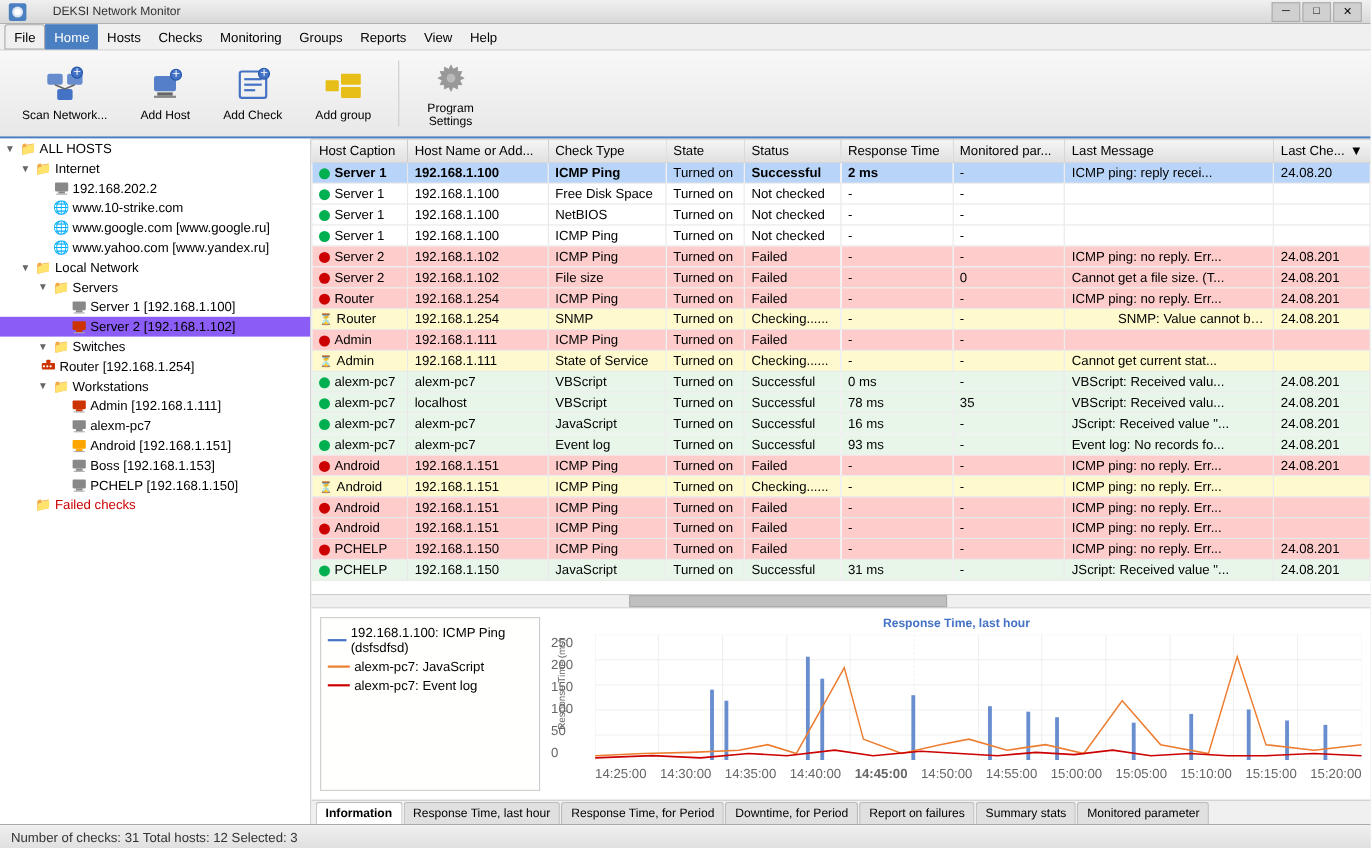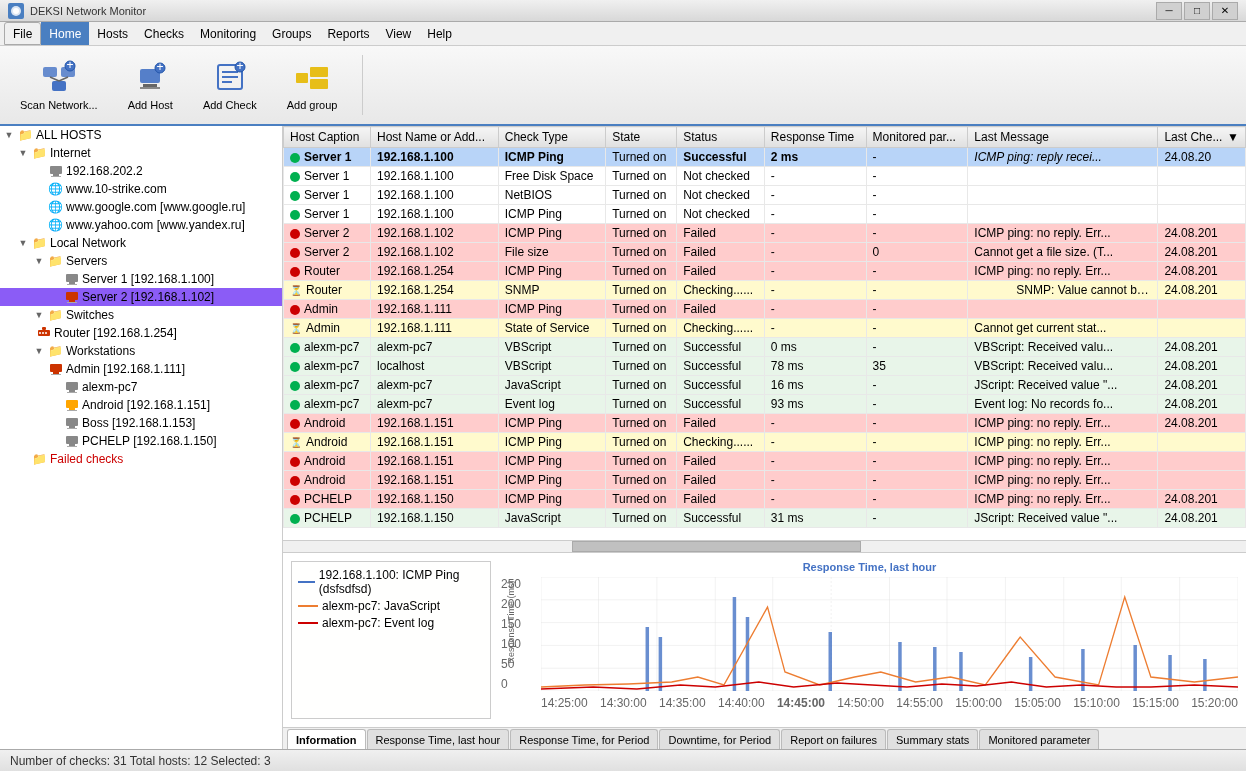--- a/index.html
+++ b/index.html
@@ -8,21 +8,21 @@
     
     .title-bar {
       background: linear-gradient(to bottom, #f0f0f0, #d8d8d8);
       height: 22px;
       display: flex;
       align-items: center;
       padding: 0 8px;
       border-bottom: 1px solid #aaa;
       justify-content: space-between;
     }
-    .title-bar-left { display: flex; align-items: center; gap: 6px; }
+    .title-bar-left { display: flex; align-items: center; gap: 24px; }
     .title-bar-icon { width: 16px; height: 16px; background: #4a7fc1; border-radius: 2px; display: flex; align-items: center; justify-content: center; }
     .title-bar-text { font-size: 11px; color: #333; }
     .title-bar-controls { display: flex; gap: 2px; }
     .title-btn { width: 26px; height: 18px; background: #d0d0d0; border: 1px solid #aaa; display: flex; align-items: center; justify-content: center; font-size: 10px; cursor: pointer; }
 
     
     .menu-bar {
       background: #f0f0f0;
       height: 24px;
       display: flex;
@@ -317,20 +317,31 @@
         <rect x="2" y="14" width="12" height="10" rx="1" fill="#e6b800" opacity="0.9"></rect>
         <rect x="16" y="8" width="18" height="10" rx="1" fill="#e6b800" opacity="0.9"></rect>
         <rect x="16" y="20" width="18" height="10" rx="1" fill="#e6b800" opacity="0.9"></rect>
       </svg>
     </div>
     <span class="ribbon-label">Add group</span>
   </div>
 
   <div style="width:1px; height:60px; background:#ccc; margin: 0 5px;"></div>
 
+  <div class="ribbon-btn">
+    <div class="ribbon-icon">
+      <svg width="36" height="36" viewBox="0 0 36 36">
+        <circle cx="18" cy="18" r="5" fill="#888"></circle>
+        <path d="M18 6 L20 10 L24 8 L24 12 L28 12 L26 16 L30 18 L26 20 L28 24 L24 24 L24 28 L20 26 L18 30 L16 26 L12 28 L12 24 L8 24 L10 20 L6 18 L10 16 L8 12 L12 12 L12 8 L16 10 Z" fill="#999" stroke="#888" stroke-width="0.5"></path>
+        <circle cx="18" cy="18" r="4" fill="#bbb"></circle>
+      </svg>
+    </div>
+    <span class="ribbon-label" style="white-space:pre-line; text-align:center;">Program
+Settings</span>
+  </div>
 </div>
 
 <div class="main-layout">
 
   <div class="left-panel">
 
     <div class="tree-item" style="padding-left:2px;">
       <span class="tree-toggle">▼</span>
       <span class="tree-icon folder-yellow">📁</span>
       <span class="tree-label">ALL HOSTS</span>
@@ -419,21 +430,21 @@
           </svg>
         </span>
       <span class="tree-label">Router [192.168.1.254]</span>
     </div>
 
     <div class="tree-item" style="padding-left:32px;">
       <span class="tree-toggle">▼</span>
       <span class="tree-icon folder-yellow">📁</span>
       <span class="tree-label">Workstations</span>
     </div>
-    <div class="tree-item" style="padding-left:32px;align-items:center;">
+    <div class="tree-item" style="padding-left:48px;align-items:center;">
       <span class="tree-toggle">&nbsp;</span>
       <span class="tree-icon">
           <svg width="14" height="14" viewBox="0 0 14 14">
             <rect x="1" y="2" width="12" height="8" rx="1" fill="#cc3300"></rect>
             <rect x="4" y="10" width="6" height="2" fill="#cc3300"></rect>
             <rect x="2" y="12" width="10" height="1" fill="#aaa"></rect>
           </svg>
         </span>
       <span class="tree-label">Admin [192.168.1.111]</span>
     </div>
@@ -508,21 +519,21 @@
         </thead>
         <tbody id="table-body">
         <tr class="row-blue row-selected">
     <td style="font-weight:bold;"><span class="status-dot" style="background:#00b050;"></span>Server 1</td>
     <td style="font-weight:bold;">192.168.1.100</td>
     <td style="font-weight:bold;">ICMP Ping</td>
     <td>Turned on</td>
     <td style="font-weight:bold;">Successful</td>
     <td style="font-weight:bold;">2 ms</td>
     <td>-</td>
-    <td style="max-width:180px;overflow:hidden;text-overflow:ellipsis;font-style:italic;">ICMP ping: reply recei...</td>
+    <td style="max-width:180px;overflow:hidden;text-overflow:ellipsis;">ICMP ping: reply recei...</td>
     <td>24.08.20</td>
   </tr>
             <tr>
     <td style=""><span class="status-dot" style="background:#00b050;"></span>Server 1</td>
     <td style="">192.168.1.100</td>
     <td style="">Free Disk Space</td>
     <td>Turned on</td>
     <td style="">Not checked</td>
     <td style="">-</td>
     <td>-</td>

